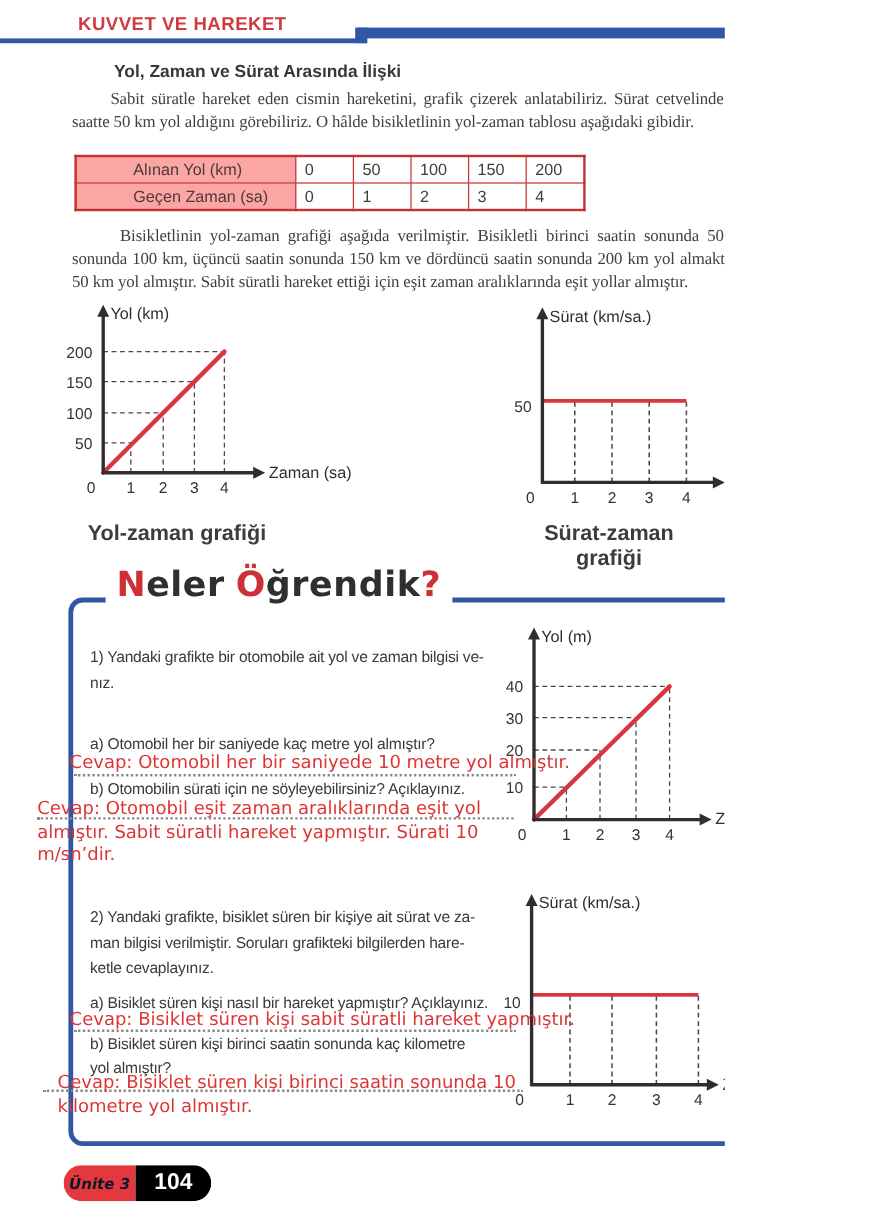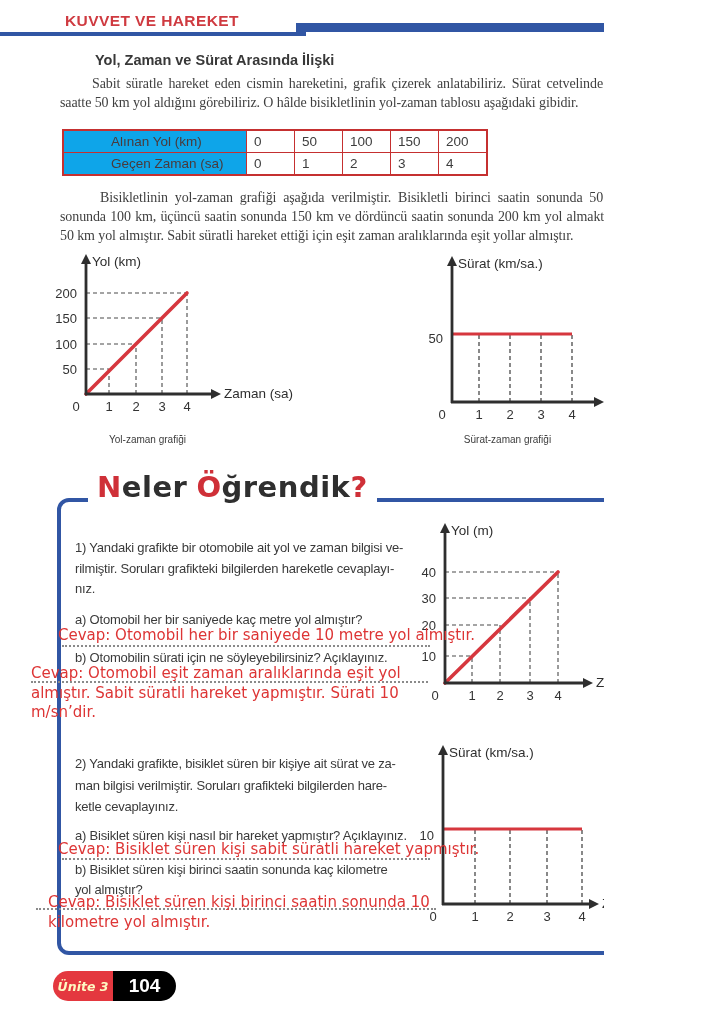--- a/index.html
+++ b/index.html
@@ -11,42 +11,42 @@
   .chapter-title{color:#cf3a40;font-weight:bold;font-size:15.5px;letter-spacing:.4px;}
   .blue-fill{background:#3156a4;}
 
   
   .section-title{font-weight:bold;font-size:14.5px;color:#383838;}
   .para{font-size:14px;line-height:19px;text-align:justify;color:#3f3f3f;letter-spacing:-.1px;font-family:Liberation Serif, serif;}
 
   
   table.data-table{border-collapse:collapse;border:2px solid #c53030;}
   .data-table td{border:1.6px solid #c53030;font-size:13.5px;height:19px;padding:1px 7px;color:#4a3a3b;}
-  .data-table td.lbl{background:#0ea5e9;width:128px;padding-left:47px;}
+  .data-table td.lbl{background:#fca5a5;width:128px;padding-left:47px;}
   .data-table td.val{width:33px;background:#fff;color:#3d3d3d;}
 
   
   .graph{position:absolute;}
   svg text{font-family:"Liberation Sans",sans-serif;}
-  .graph-caption{font-size:10px;color:#3c3c3c;text-align:center;}
+  .graph-caption{font-size:18px;color:#3c3c3c;text-align:center;font-weight:bold;}
 
   
   .learned-box{border:4.5px solid #3156a4;border-radius:12px;background:transparent;}
   .learned-title{background:#ffffff;font-family:"DejaVu Sans",sans-serif;font-weight:bold;
                  font-size:29px;letter-spacing:.5px;color:#2f2f2f;padding:0 9px;z-index:2;}
   .learned-title .red{color:#cf3038;}
   .learned-title .sp{margin-right:9px;}
   .qtext{font-size:13px;line-height:20.5px;color:#3a3a3a;letter-spacing:-.2px;}
   .ans{color:#dd3535;font-family:"DejaVu Sans",sans-serif;font-size:15px;white-space:nowrap;z-index:1;}
   .ans-block{line-height:19.5px;}
   .dotline{border-top:2.2px dotted #8a8a8a;height:0;}
 
   
   .pill{height:30px;border-radius:15px;overflow:hidden;display:flex;}
-  .pill .unit{background:#e4383f;color:#fef9c3;width:60px;display:flex;align-items:center;justify-content:center;
+  .pill .unit{background:#e4383f;color:#0f172a;width:60px;display:flex;align-items:center;justify-content:center;
               font-size:12.5px;font-style:italic;font-weight:bold;font-family:"DejaVu Sans",sans-serif;}
   .pill .pnum{background:#000000;color:#fff;width:63px;display:flex;align-items:center;justify-content:center;
               font-size:19px;font-weight:bold;}
 </style>
 </head>
 <body>
 
 <div id="page">
 
   <div class="abs chapter-title" style="left:65px;top:12px;">KUVVET VE HAREKET</div>
@@ -129,21 +129,20 @@
       </svg></div>
   <div class="abs graph-caption" style="left:425px;top:434px;width:165px;">Sürat-zaman grafiği</div>
 
   <div class="abs learned-box" style="left:57px;top:498px;width:604px;height:449px;"></div>
   <div class="abs learned-title" style="left:88px;top:470px;">
     <span class="red">N</span><span class="sp">eler</span><span class="red">Ö</span><span>ğrendik</span><span class="red">?</span>
   </div>
 
   <div class="abs qtext" style="left:75px;top:538px;width:362px;">
     <div>1) Yandaki grafikte bir otomobile ait yol ve zaman bilgisi ve-</div>
-    <div>rilmiştir. Soruları grafikteki bilgilerden hareketle cevaplayı-</div>
     <div>nız.</div>
   </div>
   <div class="abs qtext" style="left:75px;top:610px;">a) Otomobil her bir saniyede kaç metre yol almıştır?</div>
   <div class="abs ans" style="left:58px;top:626px;">Cevap: Otomobil her bir saniyede 10 metre yol almıştır.</div>
   <div class="abs dotline" style="left:62px;top:645px;width:368px;"></div>
   <div class="abs qtext" style="left:75px;top:648px;">b) Otomobilin sürati için ne söyleyebilirsiniz? Açıklayınız.</div>
   <div class="abs ans ans-block" style="left:31px;top:664px;">
     <div>Cevap: Otomobil eşit zaman aralıklarında eşit yol</div>
     <div>almıştır. Sabit süratli hareket yapmıştır. Sürati 10</div>
     <div>m/sn’dir.</div>

